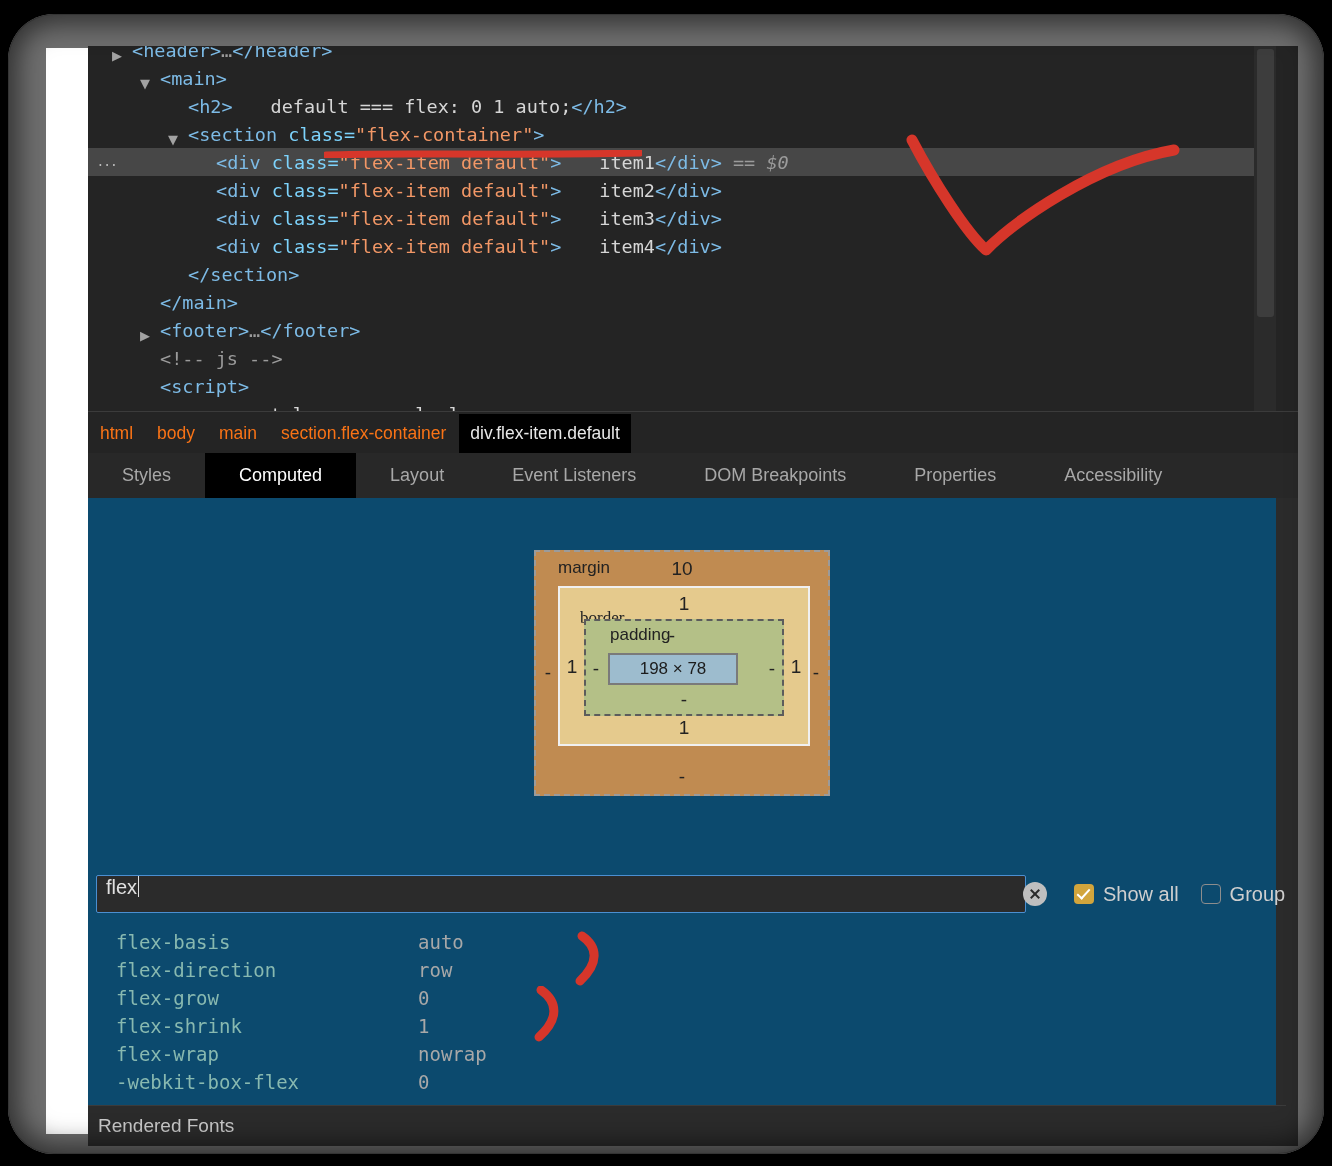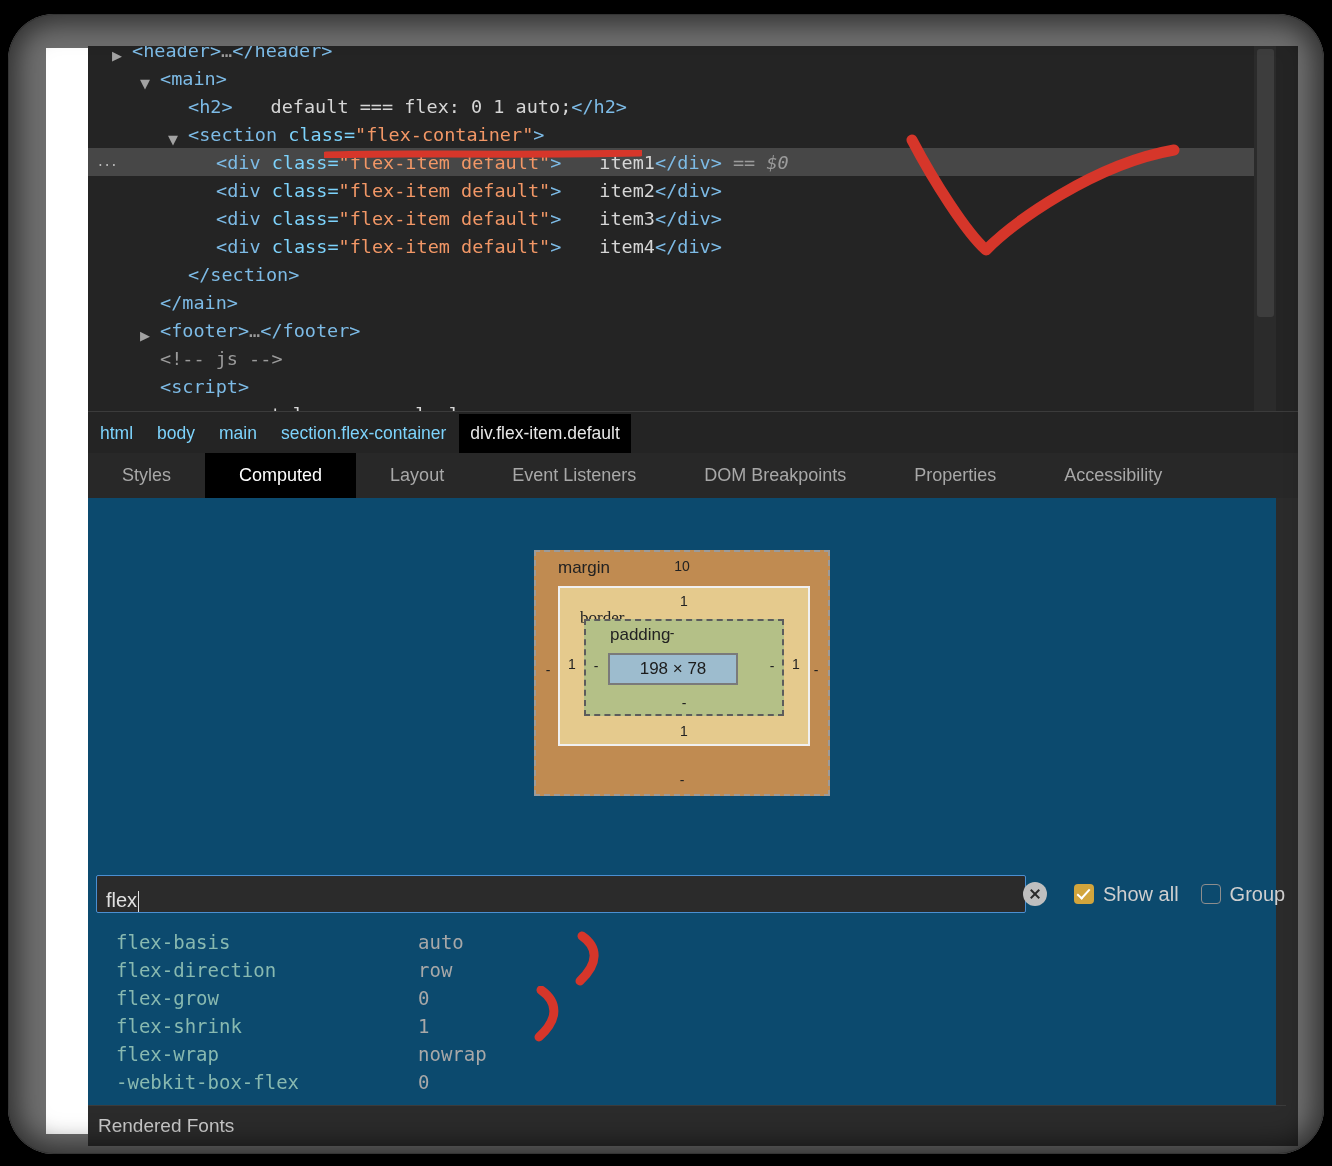--- a/index.html
+++ b/index.html
@@ -128,21 +128,21 @@
     top: 365px;
     width: 1210px;
     height: 42px;
     background: #242424;
     border-top: 1px solid #3b3b3b;
     display: flex;
     align-items: center;
     font-size: 17.5px;
   }
   .crumb {
-    color: #7dd3fc;
+    color: #f97316;
     padding: 9px 11px;
     margin: 0 1px;
     white-space: nowrap;
   }
   .crumb.active {
     background: #000000;
     color: #e8e8e8;
   }
 
   
@@ -191,21 +191,21 @@
     align-items: center;
     justify-content: center;
   }
   .bm-label {
     font-family: "Liberation Sans", sans-serif;
     font-size: 17px;
     color: #222222;
   }
   .bm-num {
     font-family: "Liberation Sans", sans-serif;
-    font-size: 14px;
+    font-size: 19px;
     color: #222222;
   }
   #bm-margin {
     position: relative;
     width: 296px;
     height: 246px;
     background: #c08b51;
     border: 2px dashed #9b9b9b;
     box-sizing: border-box;
   }
@@ -262,21 +262,21 @@
   }
   #filter-input-wrap {
     position: relative;
     flex: 0 0 auto;
     width: 928px;
     height: 36px;
     background: #2b2b2b;
     border: 1px solid #4b8fd1;
     border-radius: 2px;
     display: flex;
-    align-items: flex-end;
+    align-items: flex-start;
   }
   #filter-value {
     padding-left: 9px;
     font-family: "Liberation Sans", sans-serif;
     font-size: 20px;
     color: #e0e0e0;
   }
   #filter-caret {
     width: 1px;
     height: 21px;

